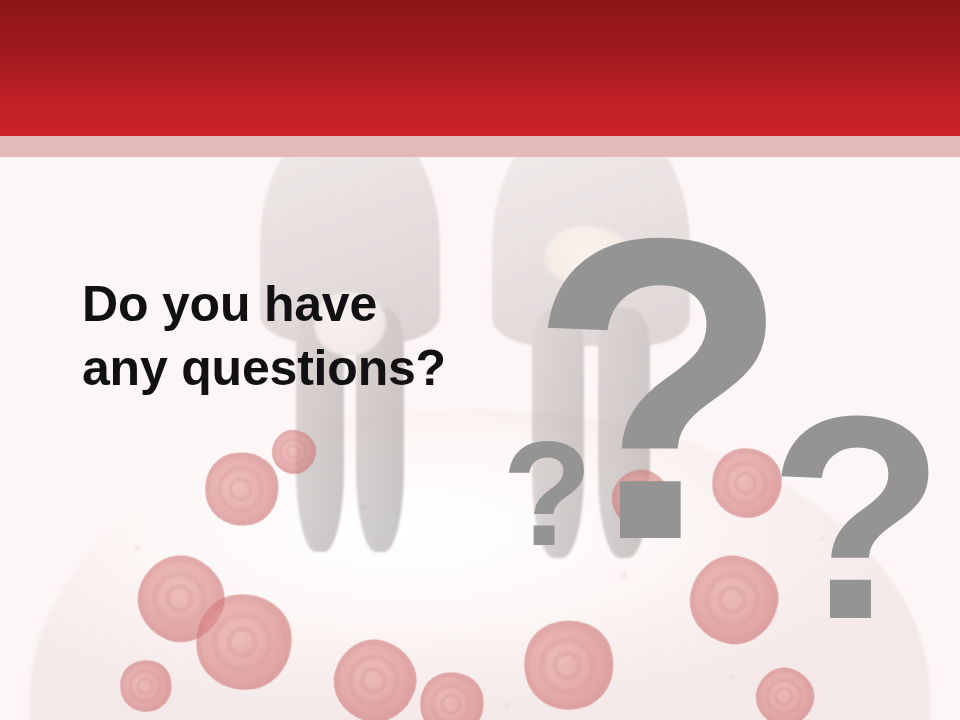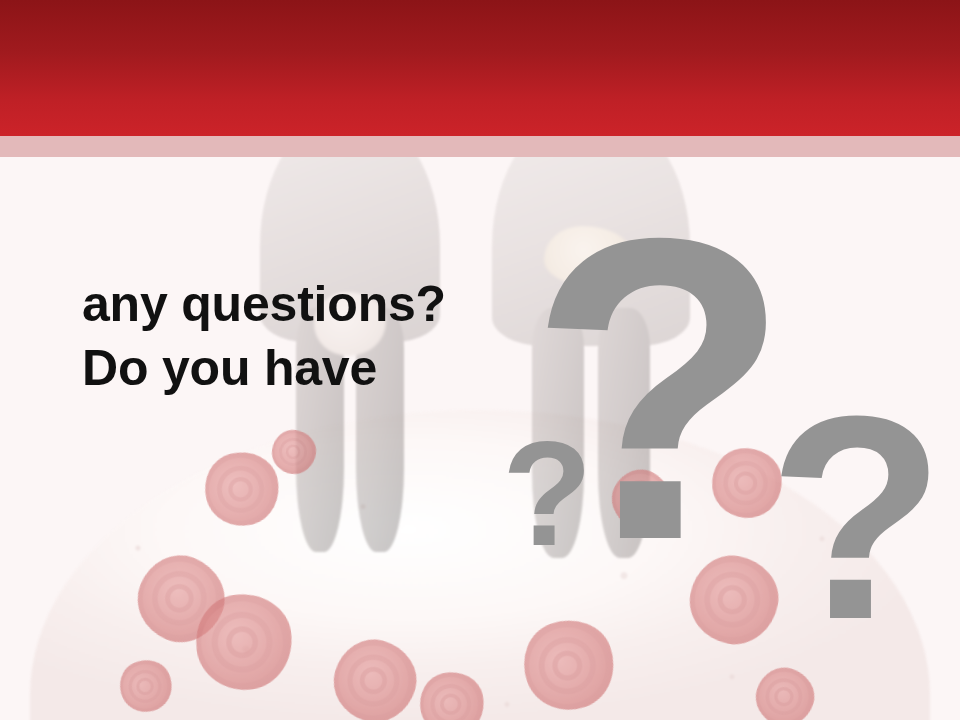--- a/index.html
+++ b/index.html
@@ -217,17 +217,17 @@
   </div>
 
   <div class="header-bar"></div>
   <div class="header-accent"></div>
 
   <span class="qmark" id="qmark-large">?</span>
   <span class="qmark" id="qmark-medium">?</span>
   <span class="qmark" id="qmark-small">?</span>
 
   <div class="title-block">
+    <p class="title-line">Do you have</p>
     <p class="title-line">any questions?</p>
-    <p class="title-line">Do you have</p>
   </div>
 
 </div>
 
 </body></html>

